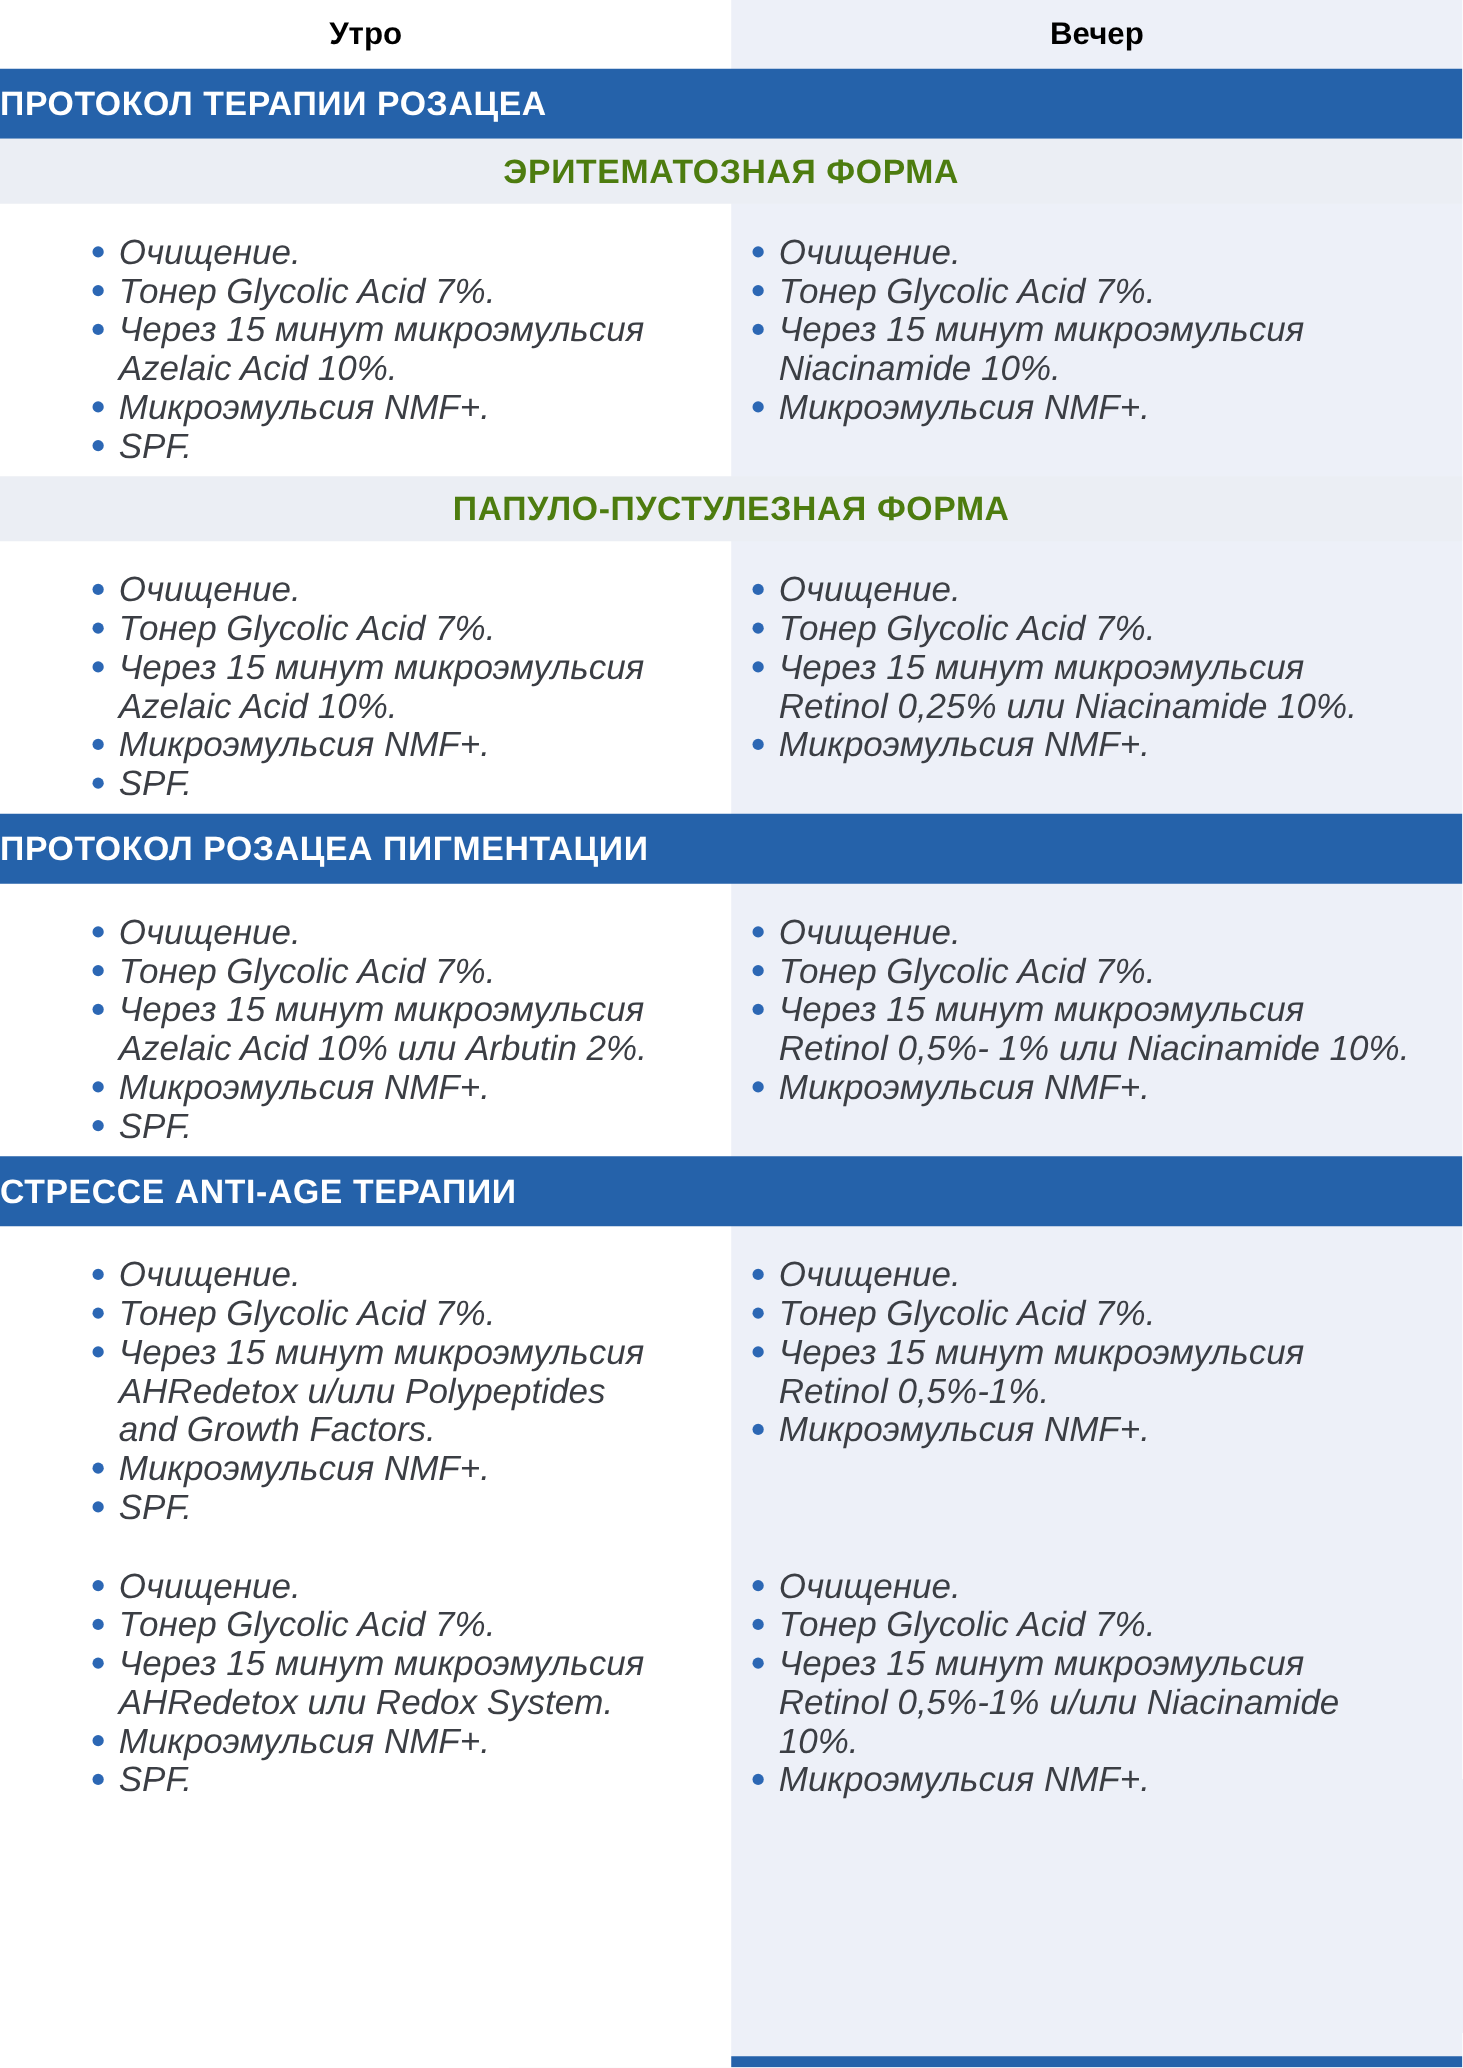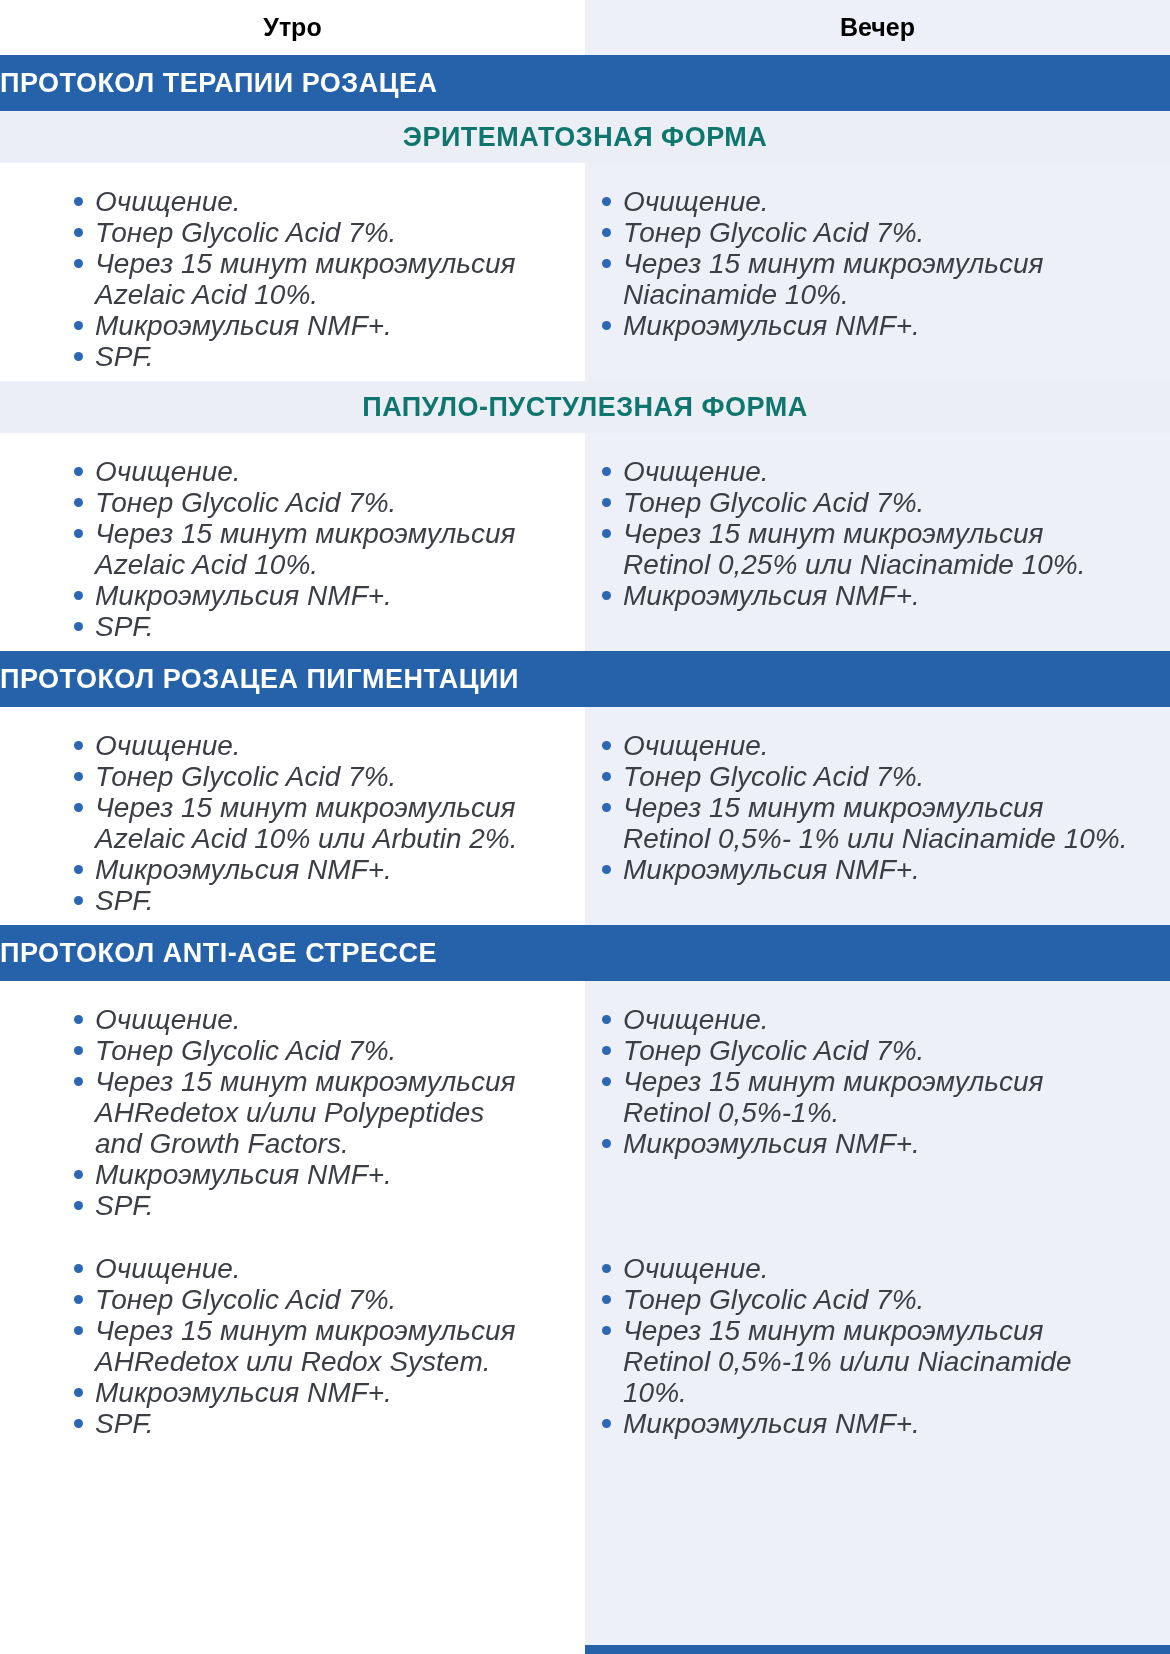--- a/index.html
+++ b/index.html
@@ -25,21 +25,21 @@
     font-size:25px;font-weight:700;color:#000000;
   }
   .band{
     flex:0 0 56px;height:56px;background:#2562aa;
     display:flex;align-items:center;justify-content:flex-start;
     color:#ffffff;font-size:27px;font-weight:700;letter-spacing:.5px;
   }
   .subband{
     flex:0 0 52px;height:52px;background:#ebeef4;
     display:flex;align-items:center;justify-content:center;
-    color:#0f766e;font-size:27px;font-weight:700;letter-spacing:.5px;
+    color:#4d7c0f;font-size:27px;font-weight:700;letter-spacing:.5px;
   }
   .row{
     display:flex;flex:0 0 auto;
   }
   .row.grow{flex:1 0 auto;}
   .col{width:585px;box-sizing:border-box;padding-top:23px;padding-bottom:9px;}
   .col.morning{padding-left:95px;padding-right:30px;}
   .col.evening{padding-left:38px;padding-right:30px;}
   ul.steps{list-style:none;margin:0;padding:0;}
   ul.steps li{
@@ -139,21 +139,21 @@
             <ul class="steps">
               <li>Очищение.</li>
               <li>Тонер Glycolic Acid 7%.</li>
               <li>Через 15 минут микроэмульсия
 Retinol 0,5%- 1% или Niacinamide 10%.</li>
               <li>Микроэмульсия NMF+.</li>
             </ul>
           </div>
         </div>
         <div class="band">
-          <span>ПРОТОКОЛ ANTI-AGE СТРЕССЕ</span>
+          <span>СТРЕССЕ ANTI-AGE ТЕРАПИИ</span>
         </div>
         <div class="row">
           <div class="col morning">
             <ul class="steps">
               <li>Очищение.</li>
               <li>Тонер Glycolic Acid 7%.</li>
               <li>Через 15 минут микроэмульсия
 AHRedetox и/или Polypeptides
 and Growth Factors.</li>
               <li>Микроэмульсия NMF+.</li>

